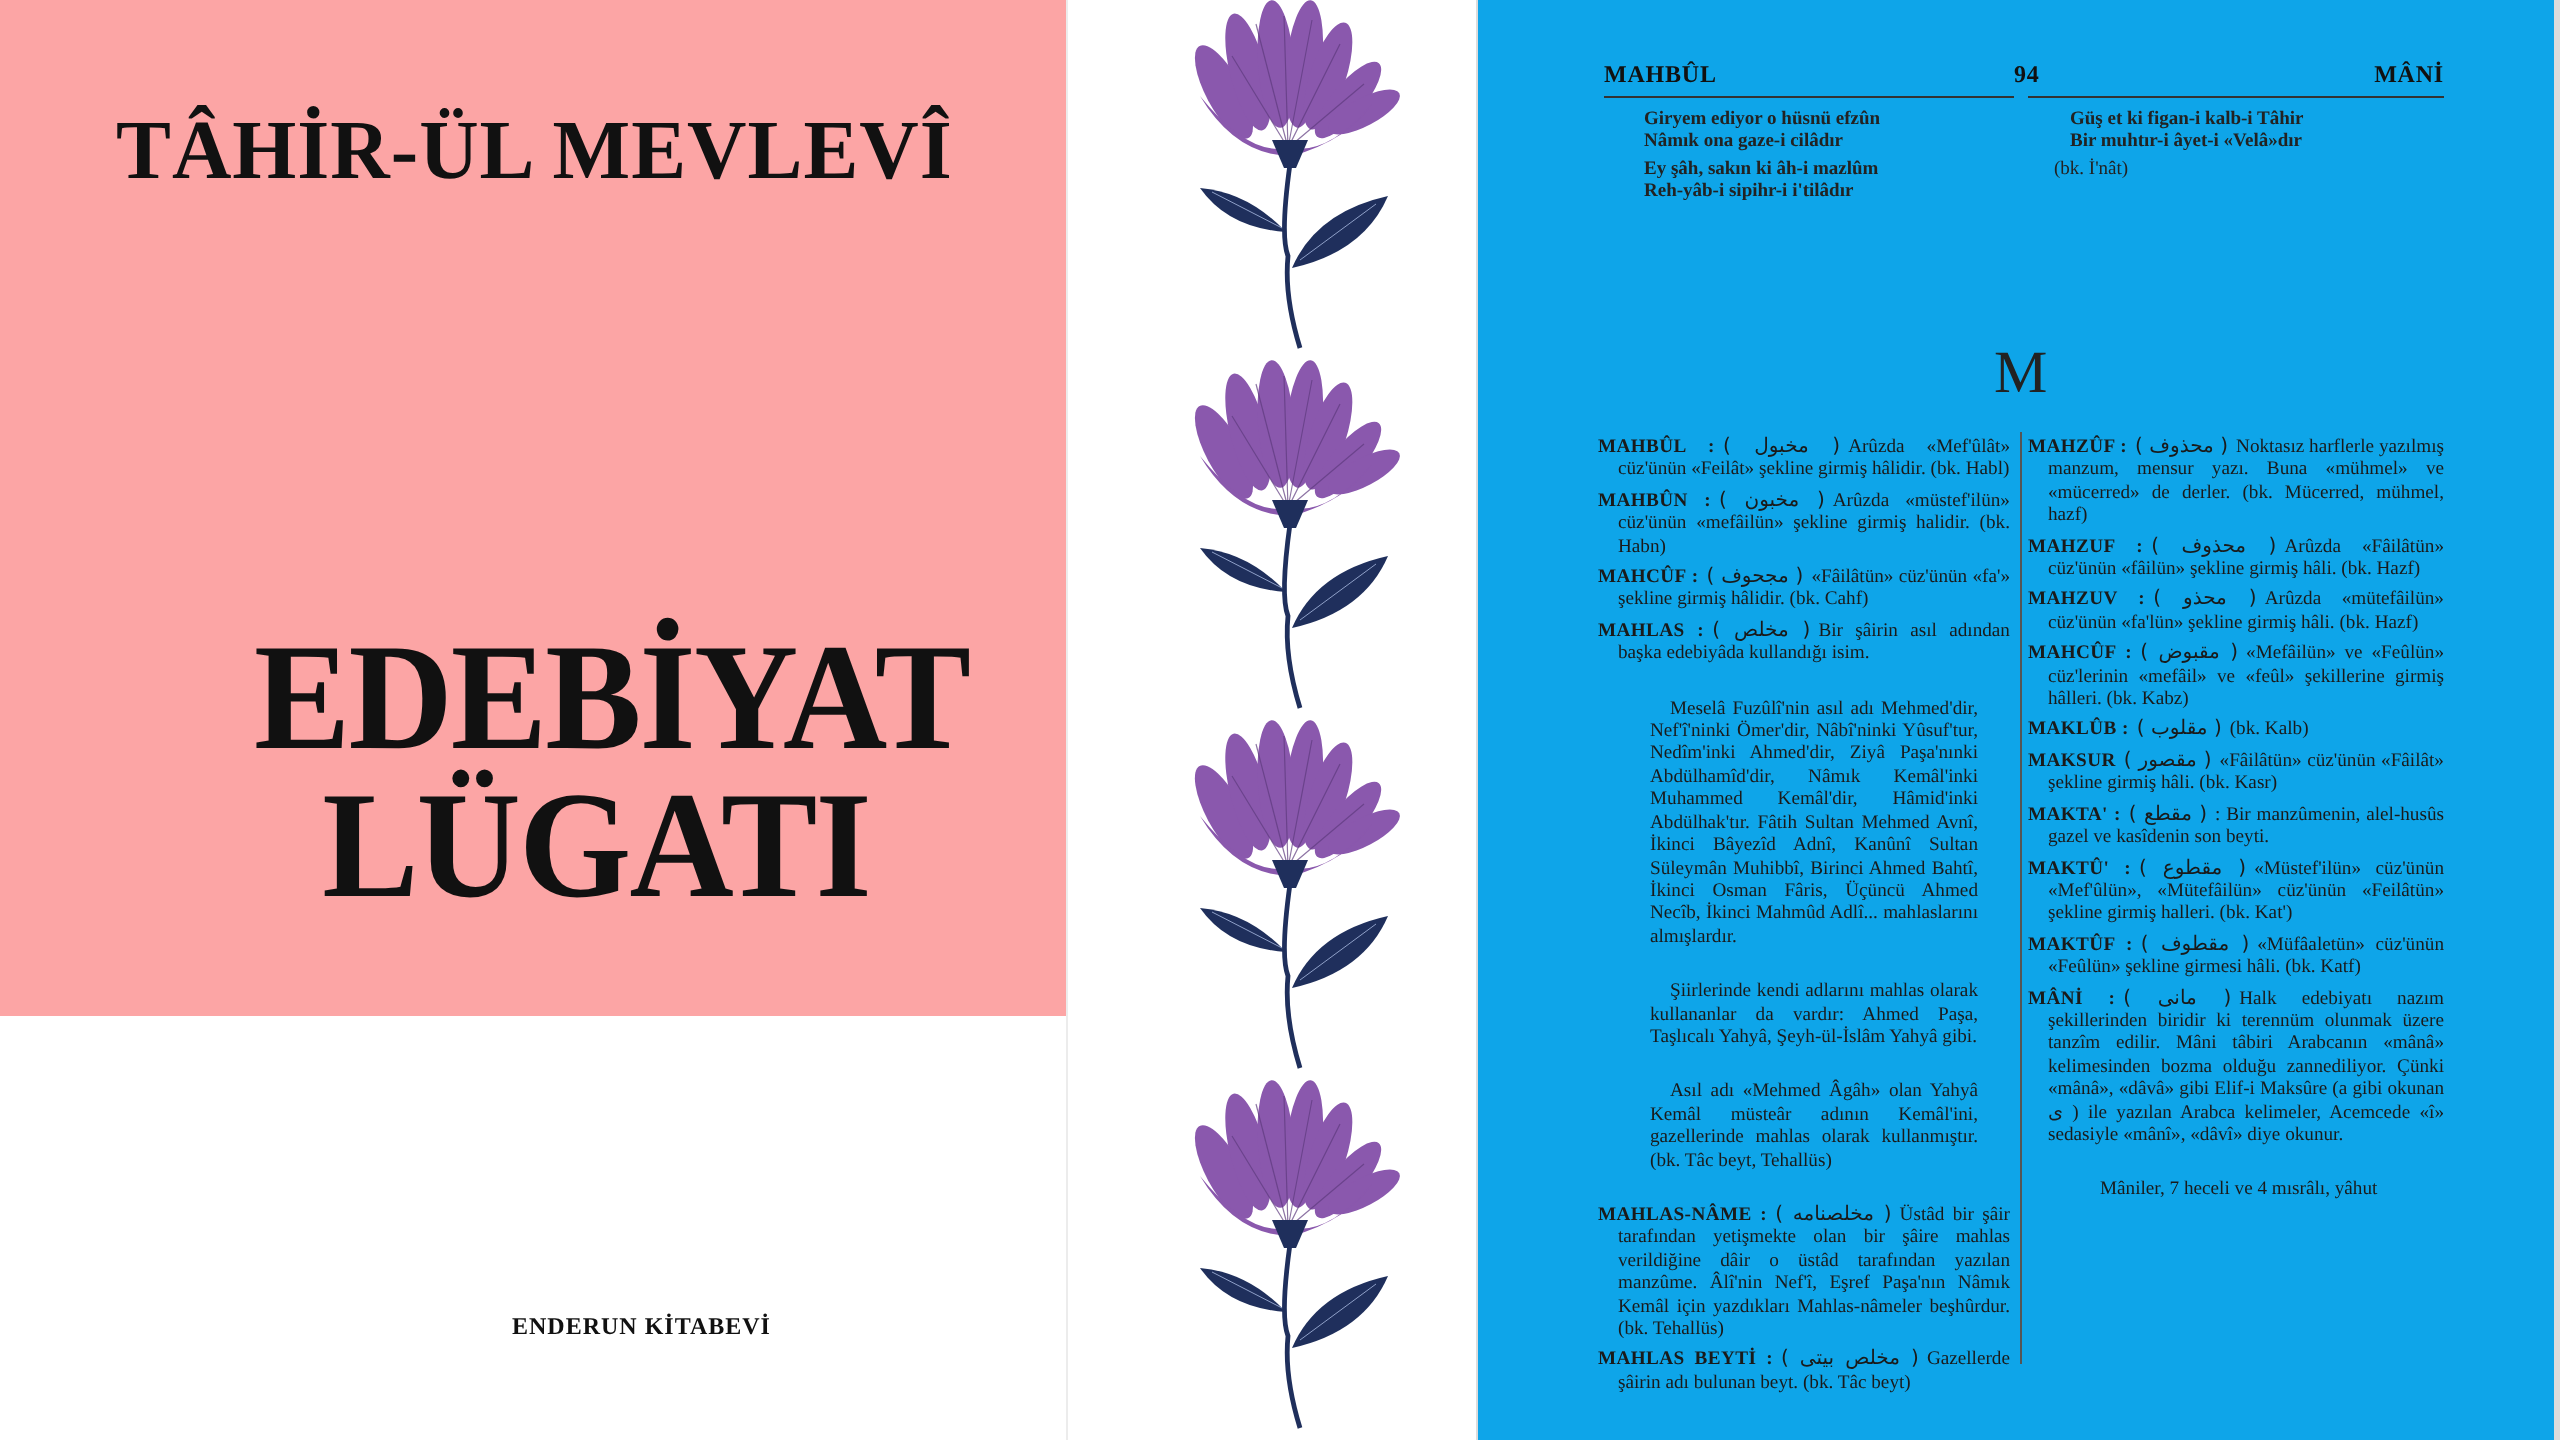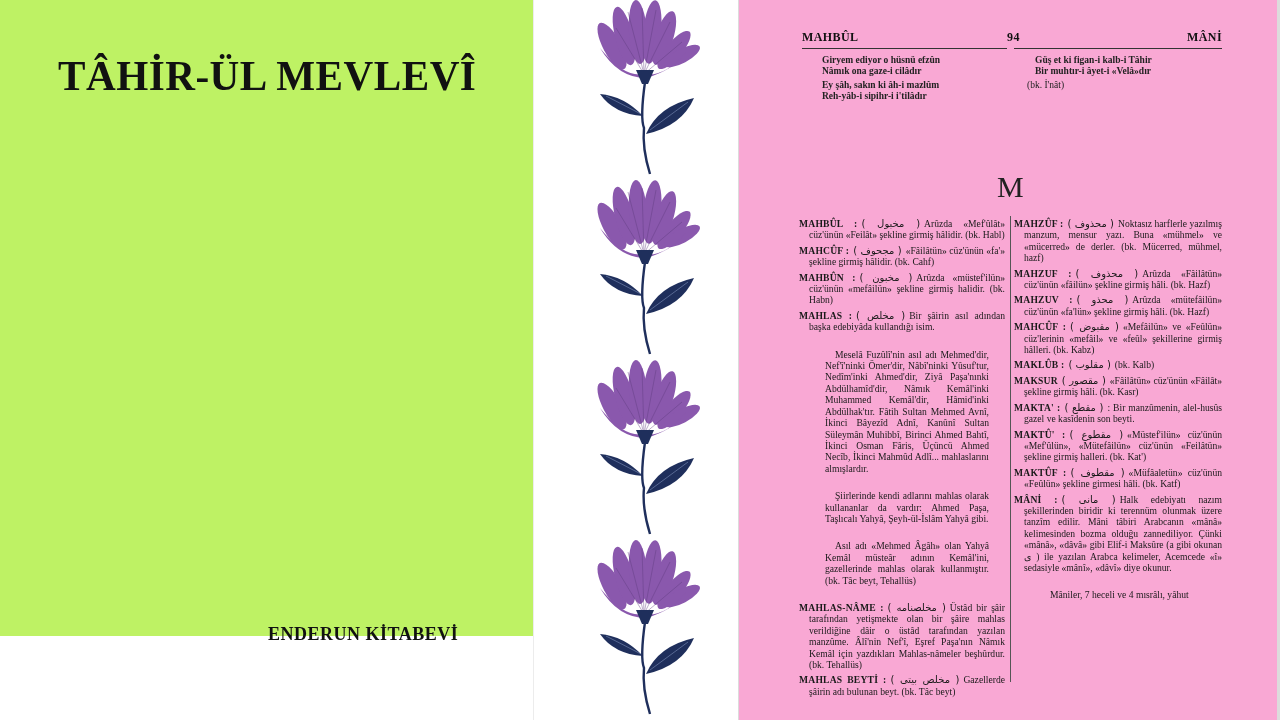--- a/index.html
+++ b/index.html
@@ -4,53 +4,53 @@
 <style>
   html, body { margin:0; padding:0; }
   body {
     width:1280px; height:720px; overflow:hidden; position:relative;
     background:#ffffff;
     font-family:"Liberation Serif", serif;
     color:#111;
   }
   
   .cover {
-    position:absolute; left:0; top:0; width:533px; height:636px;
-    background:#bef264;
+    position:absolute; left:0; top:0; width:533px; height:508px;
+    background:#fca5a5;
   }
   .cover-author {
     position:absolute; left:58px; top:52px; width:420px;
     font-family:"Liberation Serif", serif; font-weight:bold;
     font-size:42px; letter-spacing:0.5px; white-space:nowrap;
     transform:scaleX(0.98); transform-origin:left;
   }
   .cover-title {
     position:absolute; left:118px; top:312px; width:360px;
     font-family:"Liberation Serif", serif; font-weight:bold;
     font-size:76px; line-height:74px; text-align:center;
     letter-spacing:-1px;
   }
   .cover-title div { transform:scaleX(0.95); }
   .cover-publisher {
-    position:absolute; left:256px; top:624px;
+    position:absolute; left:256px; top:656px;
     font-family:"Liberation Serif", serif; font-weight:bold;
-    font-size:18px; letter-spacing:0.5px; white-space:nowrap;margin-left:12px;
+    font-size:12px; letter-spacing:0.5px; white-space:nowrap;
   }
   
   .strip {
     position:absolute; left:533px; top:0; width:206px; height:720px;
     background:#ffffff;
     border-left:1px solid #ececec; border-right:1px solid #dcdcdc;
     box-sizing:border-box;
   }
   .flower { position:absolute; left:50px; width:120px; height:180px; }
   
   .page {
     position:absolute; left:739px; top:0; width:541px; height:720px;
-    background:#f9a8d4; box-sizing:border-box;
+    background:#0ea5e9; box-sizing:border-box;
     border-right:3px solid #dcdcdc;
   }
   .running-head {
     position:absolute; left:63px; top:30px; width:420px; height:18px;
     font-weight:bold; font-size:12px; letter-spacing:0.4px;
   }
   .rh-left { position:absolute; left:0; top:0; }
   .rh-center { position:absolute; left:205px; top:0; }
   .rh-right { position:absolute; right:0; top:0; }
   .rule {
@@ -78,20 +78,24 @@
   .entry { margin-bottom:4px; text-indent:-10px; padding-left:10px; }
   .entry .hw { font-weight:bold; letter-spacing:0.2px; }
   .entry .ar { font-family:"DejaVu Sans", sans-serif; font-size:10px; padding:0 4px; }
   .para { text-indent:10px; margin:16px; }
 </style>
 </head>
 <body>
 
 <div class="cover">
   <div class="cover-author">TÂHİR-ÜL MEVLEVÎ</div>
+  <div class="cover-title">
+    <div>EDEBİYAT</div>
+    <div>LÜGATI</div>
+  </div>
   <div class="cover-publisher">ENDERUN KİTABEVİ</div>
 </div>
 
 <div class="strip">
   <div class="flower" style="top:-2px;">
 <svg width="120" height="180" viewBox="0 0 120 180">
   <g fill="#8a58ad">
     <ellipse cx="28" cy="48" rx="9" ry="26" transform="rotate(-28 28 48)"></ellipse>
     <ellipse cx="40" cy="38" rx="9" ry="30" transform="rotate(-14 40 38)"></ellipse>
     <ellipse cx="54" cy="34" rx="9" ry="32" transform="rotate(-4 54 34)"></ellipse>
@@ -227,22 +231,22 @@
     <div>Güş et ki figan-i kalb-i Tâhir</div>
     <div>Bir muhtır-i âyet-i «Velâ»dır</div>
     <div class="gap"></div>
     <div style="margin-left:-8px;font-weight:normal;">(bk. İ'nât)</div>
   </div>
 
   <div class="section-letter">M</div>
 
   <div class="col col-left" id="col-left">
       <div class="entry"><span class="hw">MAHBÛL :</span><span class="ar" dir="rtl">( مخبول )</span><span>Arûzda «Mef'ûlât» cüz'ünün «Feilât» şekline girmiş hâlidir. (bk. Habl)</span></div>
+      <div class="entry"><span class="hw">MAHBÛN :</span><span class="ar" dir="rtl">( مخبون )</span><span>Arûzda «müstef'ilün» cüz'ünün «mefâilün» şekline girmiş halidir. (bk. Habn)</span></div>
       <div class="entry"><span class="hw">MAHCÛF :</span><span class="ar" dir="rtl">( مجحوف )</span><span>«Fâilâtün» cüz'ünün «fa'» şekline girmiş hâlidir. (bk. Cahf)</span></div>
-      <div class="entry"><span class="hw">MAHBÛN :</span><span class="ar" dir="rtl">( مخبون )</span><span>Arûzda «müstef'ilün» cüz'ünün «mefâilün» şekline girmiş halidir. (bk. Habn)</span></div>
       <div class="entry"><span class="hw">MAHLAS :</span><span class="ar" dir="rtl">( مخلص )</span><span>Bir şâirin asıl adından başka edebiyâda kullandığı isim.</span><p class="para">Meselâ Fuzûlî'nin asıl adı Mehmed'dir, Nef'î'ninki Ömer'dir, Nâbî'ninki Yûsuf'tur, Nedîm'inki Ahmed'dir, Ziyâ Paşa'nınki Abdülhamîd'dir, Nâmık Kemâl'inki Muhammed Kemâl'dir, Hâmid'inki Abdülhak'tır. Fâtih Sultan Mehmed Avnî, İkinci Bâyezîd Adnî, Kanûnî Sultan Süleymân Muhibbî, Birinci Ahmed Bahtî, İkinci Osman Fâris, Üçüncü Ahmed Necîb, İkinci Mahmûd Adlî... mahlaslarını almışlardır.</p><p class="para">Şiirlerinde kendi adlarını mahlas olarak kullananlar da vardır: Ahmed Paşa, Taşlıcalı Yahyâ, Şeyh-ül-İslâm Yahyâ gibi.</p><p class="para">Asıl adı «Mehmed Âgâh» olan Yahyâ Kemâl müsteâr adının Kemâl'ini, gazellerinde mahlas olarak kullanmıştır. (bk. Tâc beyt, Tehallüs)</p></div>
       <div class="entry"><span class="hw">MAHLAS-NÂME :</span><span class="ar" dir="rtl">( مخلصنامه )</span><span>Üstâd bir şâir tarafından yetişmekte olan bir şâire mahlas verildiğine dâir o üstâd tarafından yazılan manzûme. Âlî'nin Nef'î, Eşref Paşa'nın Nâmık Kemâl için yazdıkları Mahlas-nâmeler beşhûrdur. (bk. Tehallüs)</span></div>
       <div class="entry"><span class="hw">MAHLAS BEYTİ :</span><span class="ar" dir="rtl">( مخلص بيتی )</span><span>Gazellerde şâirin adı bulunan beyt. (bk. Tâc beyt)</span></div>
     </div>
   <div class="col-divider"></div>
   <div class="col col-right" id="col-right">
       <div class="entry"><span class="hw">MAHZÛF :</span><span class="ar" dir="rtl">( محذوف )</span><span>Noktasız harflerle yazılmış manzum, mensur yazı. Buna «mühmel» ve «mücerred» de derler. (bk. Mücerred, mühmel, hazf)</span></div>
       <div class="entry"><span class="hw">MAHZUF :</span><span class="ar" dir="rtl">( محذوف )</span><span>Arûzda «Fâilâtün» cüz'ünün «fâilün» şekline girmiş hâli. (bk. Hazf)</span></div>
       <div class="entry"><span class="hw">MAHZUV :</span><span class="ar" dir="rtl">( محذو )</span><span>Arûzda «mütefâilün» cüz'ünün «fa'lün» şekline girmiş hâli. (bk. Hazf)</span></div>
       <div class="entry"><span class="hw">MAHCÛF :</span><span class="ar" dir="rtl">( مقبوض )</span><span>«Mefâilün» ve «Feûlün» cüz'lerinin «mefâil» ve «feûl» şekillerine girmiş hâlleri. (bk. Kabz)</span></div>

